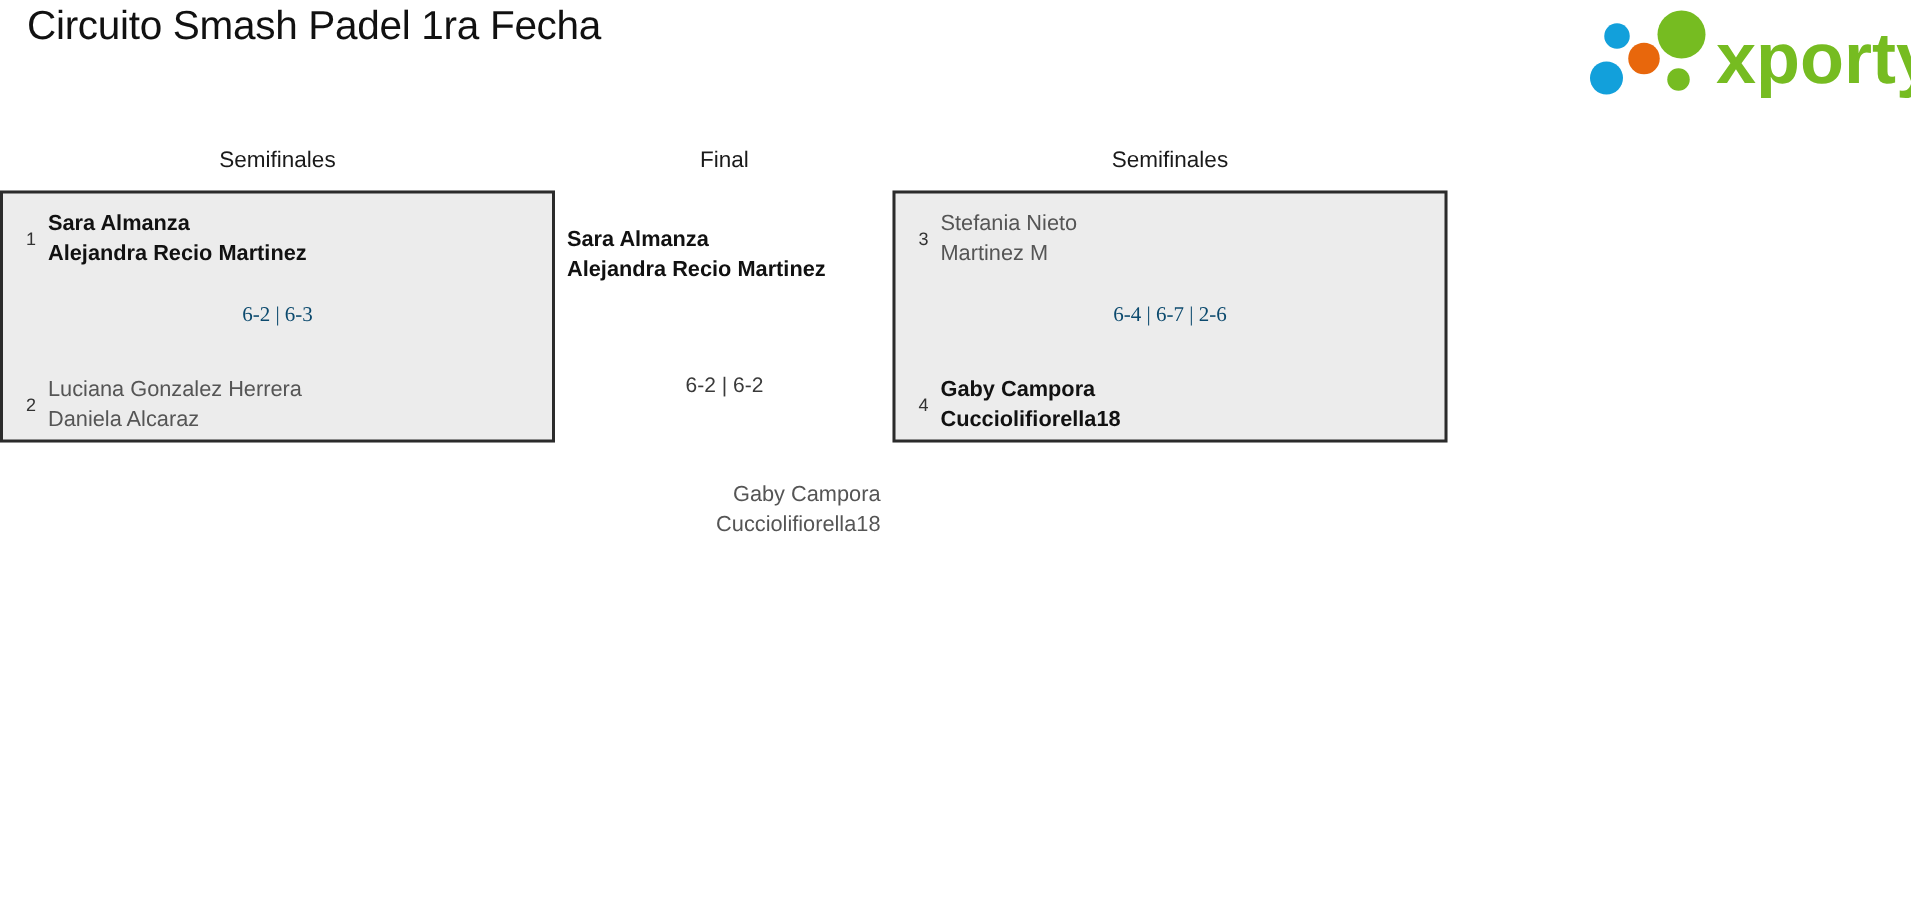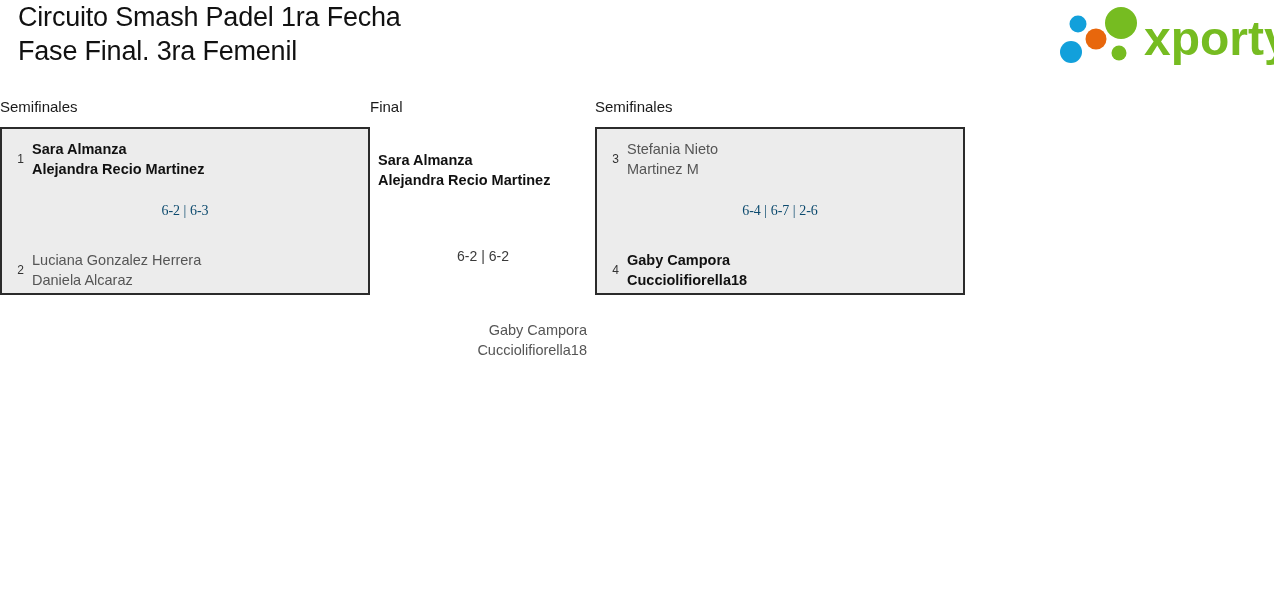--- a/index.html
+++ b/index.html
@@ -46,21 +46,21 @@
   .logo svg { display: block; width: 225px; height: 62px; }
 
   
   .round-header {
     position: absolute;
     top: 97px;
     font-size: 15px;
     line-height: 20px;
     font-weight: 400;
     color: #1a1a1a;
-    text-align: left;
+    text-align: center;
   }
   .round-header.left   { left: 0px;   width: 370px; }
   .round-header.center { left: 370px; width: 226px; }
   .round-header.right  { left: 595px; width: 370px; }
 
   
   .match-box {
     position: absolute;
     background: #ececec;
     border: 2px solid #2b2b2b;
@@ -152,21 +152,20 @@
   }
   .final-loser .n { display: block; white-space: nowrap; }
 </style>
 </head>
 <body>
 
 <div id="page">
 
   <div class="header-title">
     <span class="line">Circuito Smash Padel 1ra Fecha</span>
-    <span class="line">Fase Final. 3ra Femenil</span>
   </div>
 
   <div class="logo">
     <svg viewBox="0 0 225 62" xmlns="http://www.w3.org/2000/svg" aria-hidden="true">
       <g>
         <circle cx="29" cy="18" r="8.5" fill="#12a0db"></circle>
         <circle cx="22" cy="46" r="11" fill="#12a0db"></circle>
         <circle cx="47" cy="33" r="10.5" fill="#e8670c"></circle>
         <circle cx="72" cy="17" r="16" fill="#76bc21"></circle>
         <circle cx="70" cy="47" r="7.5" fill="#76bc21"></circle>

